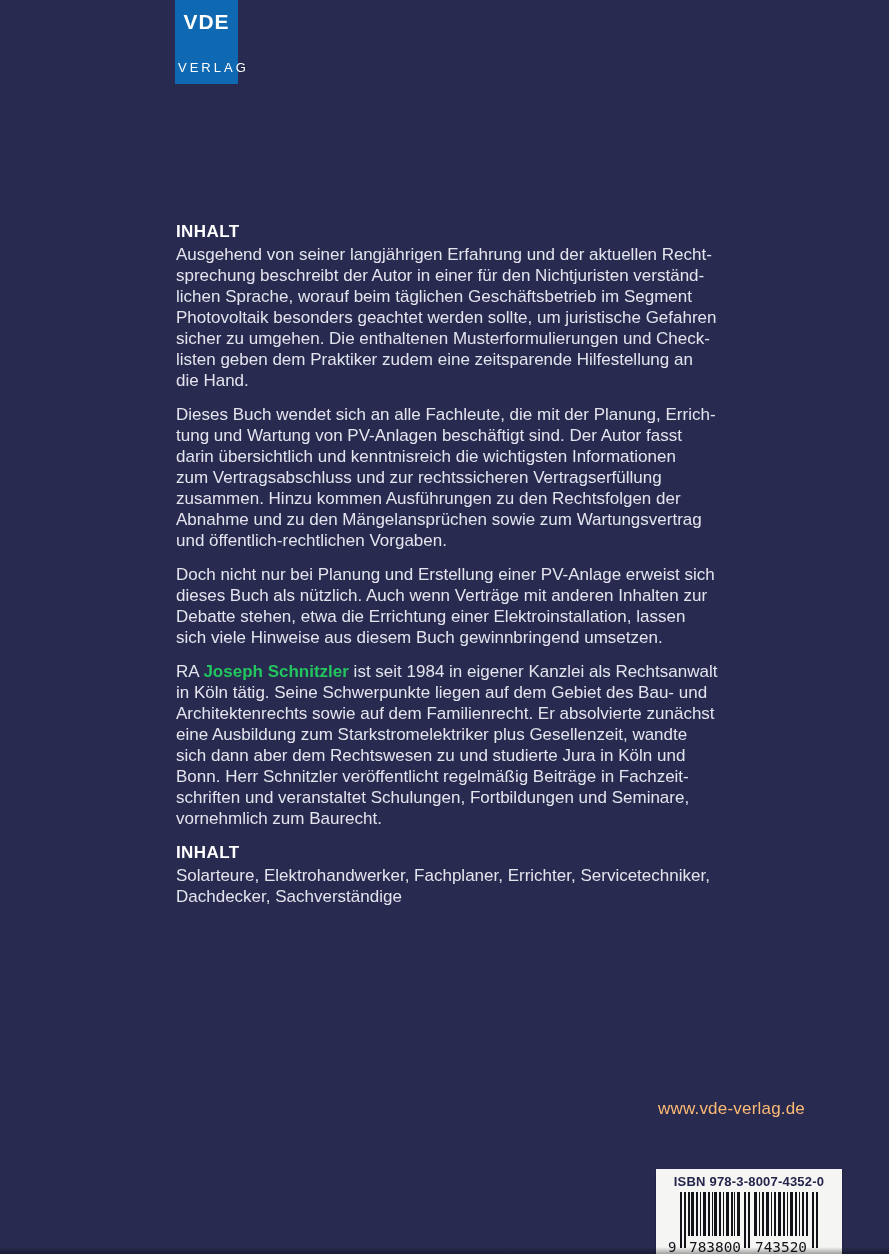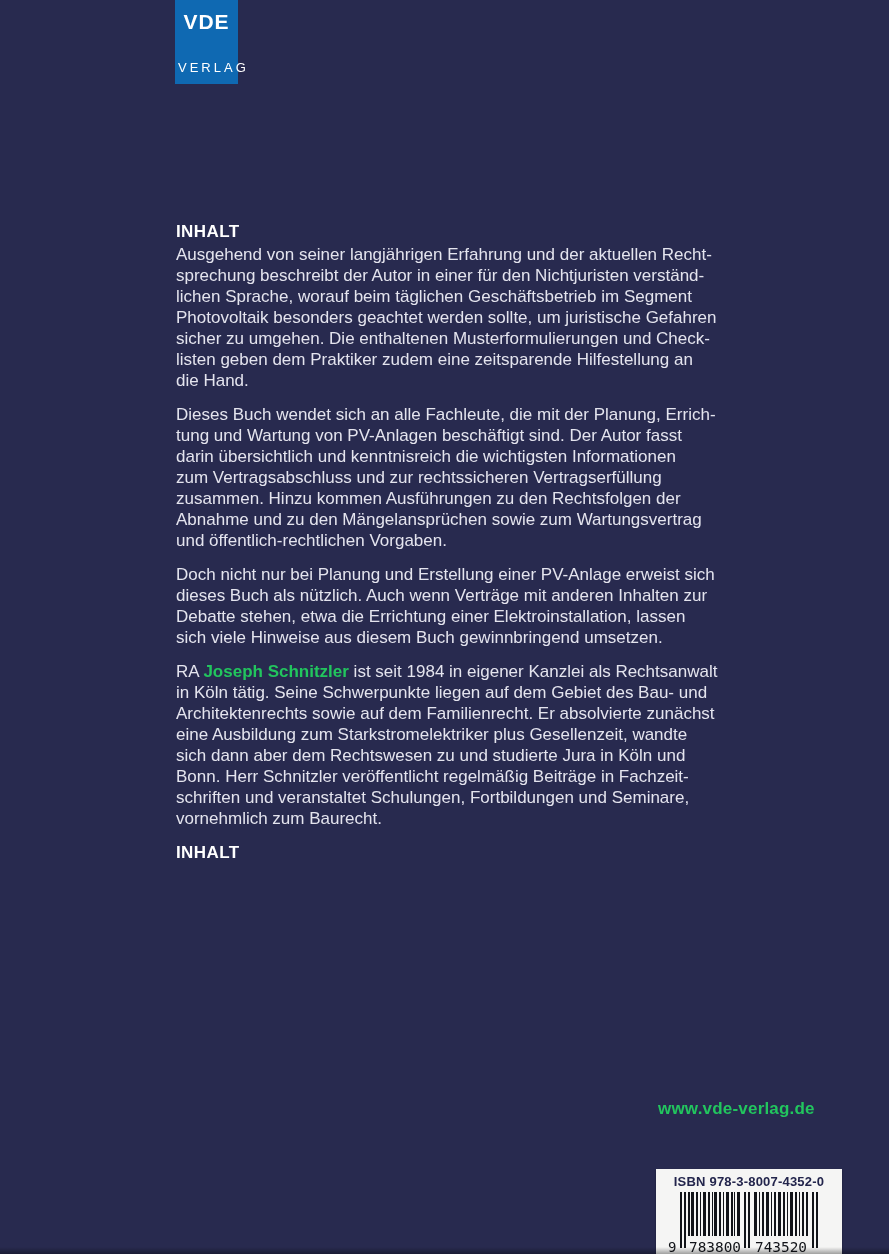--- a/index.html
+++ b/index.html
@@ -37,21 +37,21 @@
   }
   .column p{
     margin:2px 0 13px 0;white-space:pre-line;
   }
   .column p b{color:#22c55e;font-weight:700;}
   .gap-section{margin-top:33px;}
   .gap-leser{margin-top:37px;}
   
   .website{
     position:absolute;left:658px;top:1099px;
-    color:#22c55e;font-weight:700;font-size:17px;letter-spacing:0.2px;
+    color:#fdba74;font-weight:400;font-size:17px;letter-spacing:0.2px;
   }
   .isbn-box{
     position:absolute;left:656px;top:1125px;width:186px;height:91px;
     background:#f5f5f4;box-shadow:0 1px 2px rgba(0,0,0,0.35);margin-top:44px;
   }
   .isbn-label{
     position:absolute;top:5px;left:0;right:0;text-align:center;
     color:#23254c;font-weight:700;font-size:13px;letter-spacing:0.2px;
   }
   .barcode{position:absolute;left:10px;top:23px;width:166px;height:64px;}
@@ -100,20 +100,22 @@
     <p><span>RA </span><b>Joseph Schnitzler</b><span> ist seit 1984 in eigener Kanzlei als Rechtsanwalt
 in Köln tätig. Seine Schwerpunkte liegen auf dem Gebiet des Bau- und
 Architektenrechts sowie auf dem Familienrecht. Er absolvierte zunächst
 eine Ausbildung zum Starkstromelektriker plus Gesellenzeit, wandte
 sich dann aber dem Rechtswesen zu und studierte Jura in Köln und
 Bonn. Herr Schnitzler veröffentlicht regelmäßig Beiträge in Fachzeit-
 schriften und veranstaltet Schulungen, Fortbildungen und Seminare,
 vornehmlich zum Baurecht.</span></p>
 
     <h2 class="gap-leser">INHALT</h2>
+    <p>Solarteure, Elektrohandwerker, Fachplaner, Errichter, Servicetechniker,
+Dachdecker, Sachverständige</p>
   </div>
 
   <div class="website">www.vde-verlag.de</div>
 
   <div class="isbn-box">
     <div class="isbn-label">ISBN 978-3-8007-4352-0</div>
     <div class="barcode">
       <svg width="166" height="64" viewBox="0 0 166 64">
 
         <rect x="14" y="0" width="2" height="56" fill="#111318"></rect>

